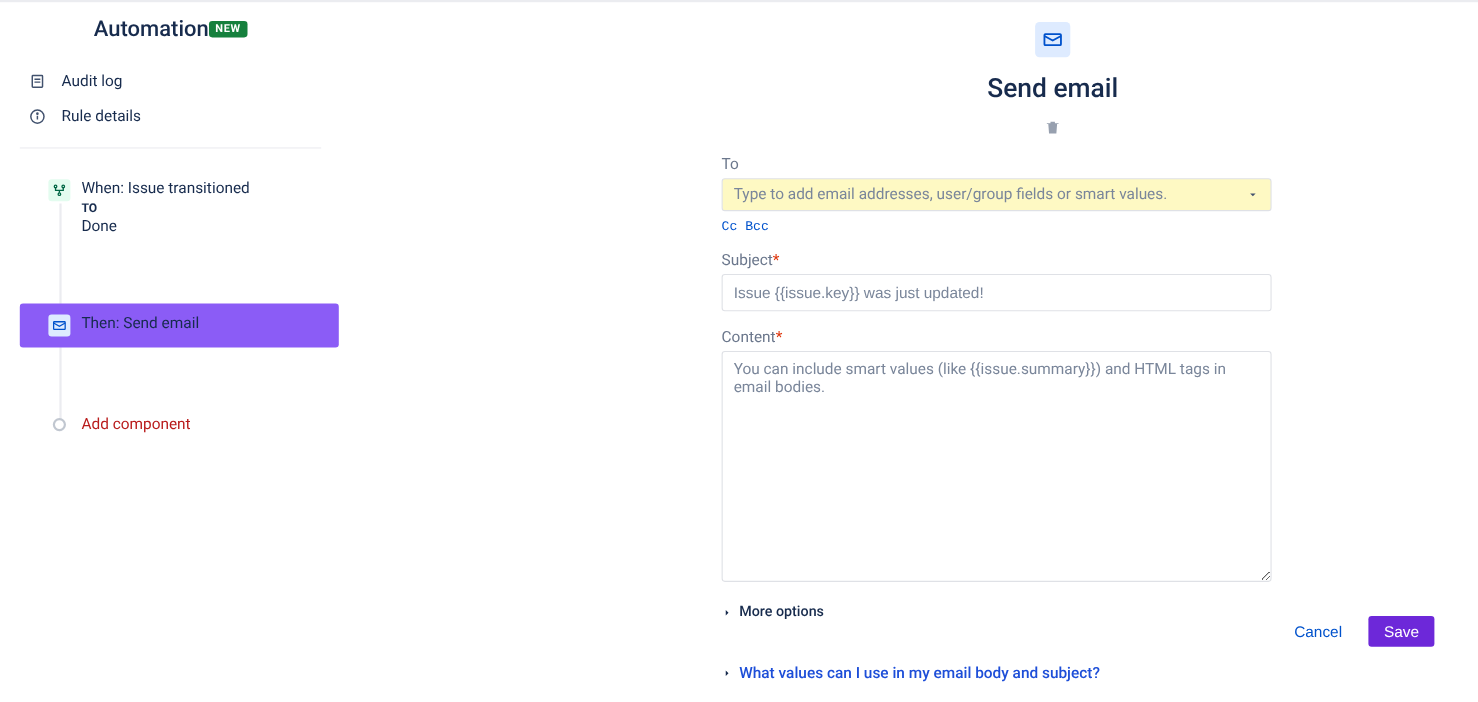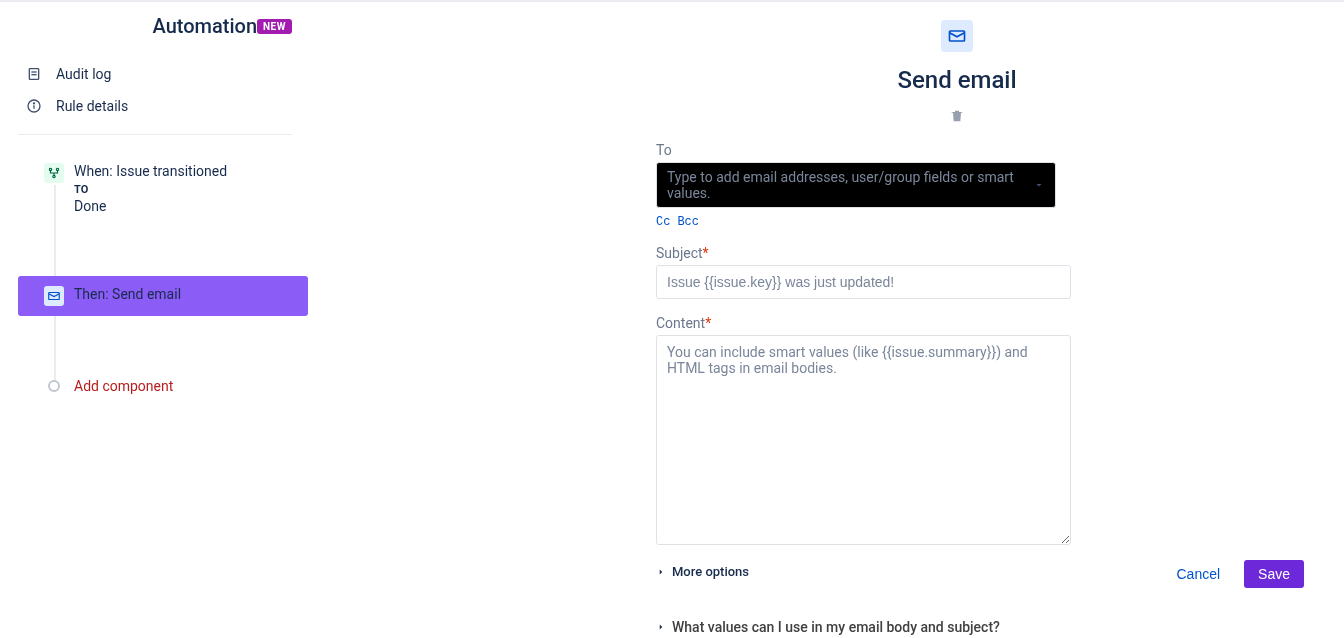--- a/index.html
+++ b/index.html
@@ -17,34 +17,34 @@
       height: 100%;
     }
     .sidebar {
       width: 310px;
       flex-shrink: 0;
       padding: 12px 0;
     }
     .sidebar-header {
       display: flex;
       align-items: center;
-      justify-content: flex-end;
+      justify-content: center;
       padding: 0 18px 4px;
     }
     .sidebar-title {
       font-size: 20px;
       font-weight: 500;
       color: #172B4D;
     }
     .new-badge {
       display: inline-block;
       font-size: 10px;
       font-weight: 700;
       color: #fff;
-      background: #a21caf;
+      background: #15803d;
       padding: 2px 6px;
       border-radius: 3px;
       letter-spacing: 0.5px;
     }
     .side-links {
       padding: 16px 0 6px;
     }
     .side-link {
       display: flex;
       align-items: center;
@@ -123,47 +123,47 @@
     }
     .trash-btn{
       color:#97A0AF; cursor:pointer; display:flex;
     }
     .form{
       margin-left: 46px;
     }
     .field-label{font-size:14px;color:#6B778C;margin-bottom:4px;display:block;}
     .required{color:#DE350B;}
     .input-box{
-      width:415px; max-width:100%;
+      width:500px; max-width:100%;
       border:1px solid #DFE1E6; border-radius:3px;
       padding:8px 10px; font-size:14px; color:#172B4D;
       background:#fff;
     }
     .input-box::placeholder{color:#7A869A;}
     .select-like{
       display:flex; align-items:center; justify-content:space-between;
-      width:400px; border:1px solid #DFE1E6; border-radius:3px;
-      padding:6px 10px; font-size:14px; color:#7A869A; background:#000000;
+      width:500px; border:1px solid #DFE1E6; border-radius:3px;
+      padding:6px 10px; font-size:14px; color:#7A869A; background:#fef9c3;
       cursor:text;
     }
     .ccbcc{
       margin-top:6px; font-size:12px;
     }
     .ccbcc a{color:#0052CC; text-decoration:none; cursor:pointer; margin-right:4px;font-family:Liberation Mono, monospace;}
     .field-group{margin-bottom:16px;}
     textarea.input-box{
       height:210px; resize:both; font-family:inherit;
     }
     .more-opt{
       display:flex;align-items:center;gap:6px;cursor:pointer;margin-top:12px;
       font-size:13px;color:#172B4D;font-weight:500;
     }
     .qmark{
       display:flex;align-items:center;gap:6px;cursor:pointer;margin-top:40px;
-      font-size:14px;color:#404040;font-weight:500;
+      font-size:14px;color:#1d4ed8;font-weight:500;
     }
     .footer-actions{
       position:absolute; right:40px; bottom:50px; display:flex; gap:10px; align-items:center;
     }
     .btn{
       padding:6px 14px; border-radius:3px; font-size:14px; cursor:pointer; border:none;
     }
     .btn-cancel{background:transparent;color:#0052CC;}
     .btn-save{background:#6d28d9;color:#fff;font-weight:500;}
     svg{display:block;}

